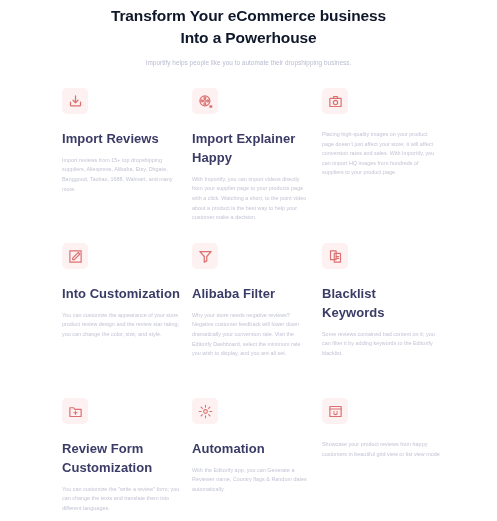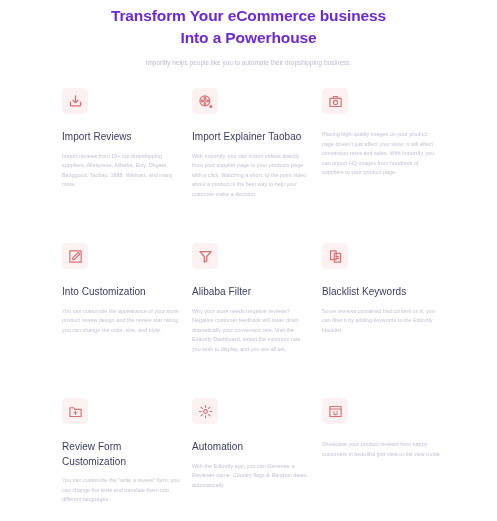--- a/index.html
+++ b/index.html
@@ -25,21 +25,21 @@
     overflow: hidden;
   }
 
   
   .header {
     text-align: center;
     padding-top: 5px;
   }
 
   .headline {
-    color: #6d28d9;
+    color: #0f172a;
     font-size: 15.5px;
     font-weight: bold;
     line-height: 1.42;
     letter-spacing: -0.1px;
   }
 
   .headline-line {
     display: block;
   }
 
@@ -79,22 +79,22 @@
     justify-content: center;
     margin-bottom: 16px;
   }
 
   .icon-badge svg {
     display: block;
   }
 
   .card-title {
     color: #3a3c66;
-    font-size: 10px;
-    font-weight: normal;
+    font-size: 13px;
+    font-weight: bold;
     line-height: 1.45;
     letter-spacing: 0.05px;
     margin-bottom: 7px;
   }
 
   .card-body {
     color: #c2c4d4;
     font-size: 5.4px;
     font-weight: normal;
     line-height: 1.78;
@@ -131,21 +131,21 @@
           <svg width="15" height="15" viewBox="0 0 24 24" fill="none" stroke="#dd7070" stroke-width="1.8" stroke-linecap="round" stroke-linejoin="round">
             <circle cx="11" cy="11" r="8"></circle>
             <circle cx="11" cy="11" r="2"></circle>
             <circle cx="11" cy="6" r="1.6"></circle>
             <circle cx="11" cy="16" r="1.6"></circle>
             <circle cx="6" cy="11" r="1.6"></circle>
             <circle cx="16" cy="11" r="1.6"></circle>
             <path d="M19 19h3v2h-3z"></path>
           </svg>
         </div>
-        <div class="card-title">Import Explainer Taobao</div>
+        <div class="card-title">Import Explainer Happy</div>
         <div class="card-body">With Importify, you can import videos directly from your supplier page to your products page with a click. Watching a short, to the point video about a product is the best way to help your customer make a decision.</div>
       </div>
       <div class="card">
         <div class="icon-badge">
           <svg width="15" height="15" viewBox="0 0 24 24" fill="none" stroke="#dd7070" stroke-width="1.9" stroke-linecap="round" stroke-linejoin="round">
             <path d="M3 7h18v13H3z"></path>
             <path d="M9 7V4h6v3"></path>
             <circle cx="12" cy="13.5" r="3.4"></circle>
           </svg>
         </div>

